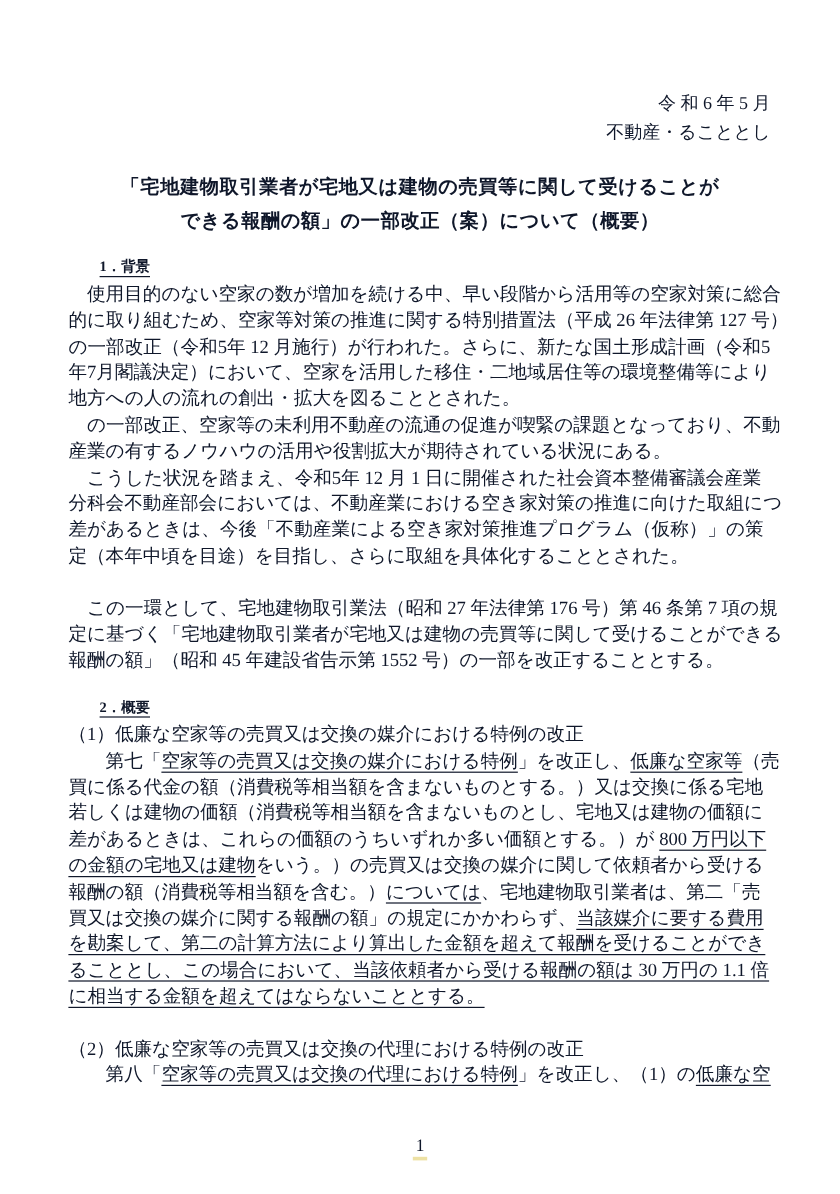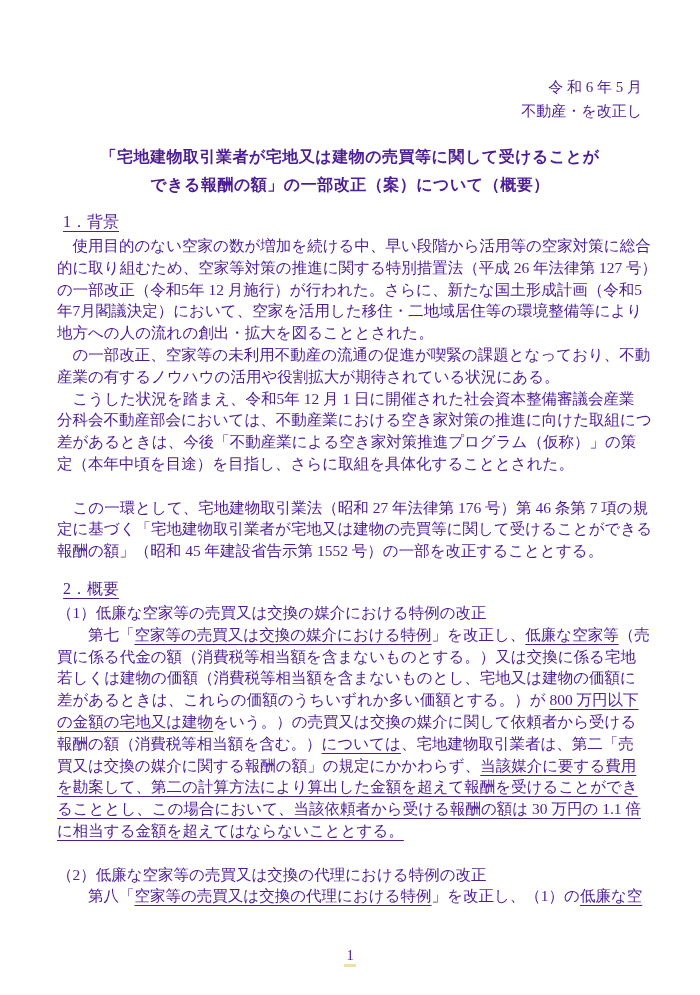--- a/index.html
+++ b/index.html
@@ -1,21 +1,21 @@
 <!DOCTYPE html>
 <html lang="ja"><head>
 <meta charset="utf-8">
 <style>
   html, body { margin: 0; padding: 0; background: #ffffff; }
   .page {
     position: relative;
     width: 700px;
     height: 995px;
     background: #ffffff;
-    color: #4c1d95;
+    color: #0f172a;
     font-family: "Liberation Serif", "DejaVu Serif", serif;
     overflow: hidden;
   }
   .header {
     padding: 76px 58px 0 0;
     text-align: right;
     font-size: 15px;
     line-height: 23.5px;
   }
   .doc-title {
@@ -26,27 +26,28 @@
     line-height: 28px;
     letter-spacing: 0.5px;
   }
   .content {
     margin: 12px 50px 0 57px;
     font-size: 15.5px;
     line-height: 21.8px;
   }
   .section + .section { margin-top: 16px; }
   .section-heading {
-    font-size: 16px;
-    font-weight: normal;
+    font-size: 12px;
+    font-weight: bold;
     text-decoration: underline;
     text-underline-offset: 4px;
     padding-left: 6px;
     line-height: 22px;
     margin-bottom: 2px;
+    margin-left: 20px;
   }
   .paragraph-block.gap { margin-top: 21.8px; }
   .text-line {
     white-space: pre;
   }
   .text-line u {
     text-decoration: underline;
     text-underline-offset: 3.5px;
     text-decoration-thickness: 1px;
     margin-top: 28px;
@@ -63,21 +64,21 @@
     padding: 0 2px;
     border-bottom: 3px solid #ede1a4;
   }
 </style>
 </head>
 <body>
 
 <div class="page">
   <div class="header">
     <div>令 和 6 年 5 月</div>
-    <div>不動産・を改正し</div>
+    <div>不動産・ることとし</div>
   </div>
 
   <div class="doc-title">
     <div>「宅地建物取引業者が宅地又は建物の売買等に関して受けることが</div>
     <div>できる報酬の額」の一部改正（案）について（概要）</div>
   </div>
 
   <div class="content" id="doc-body">
       <div class="section">
         <div class="section-heading">1．背景</div>

